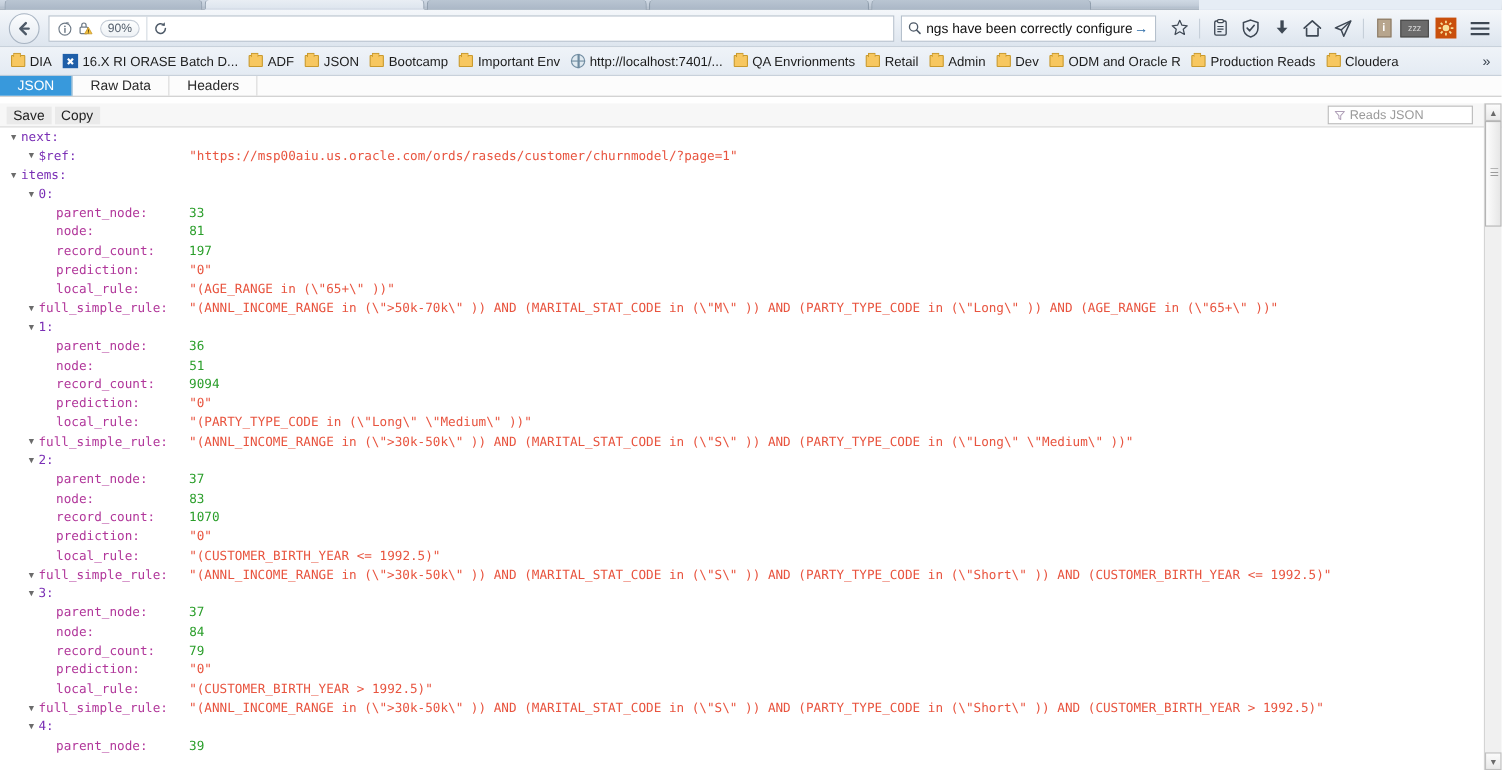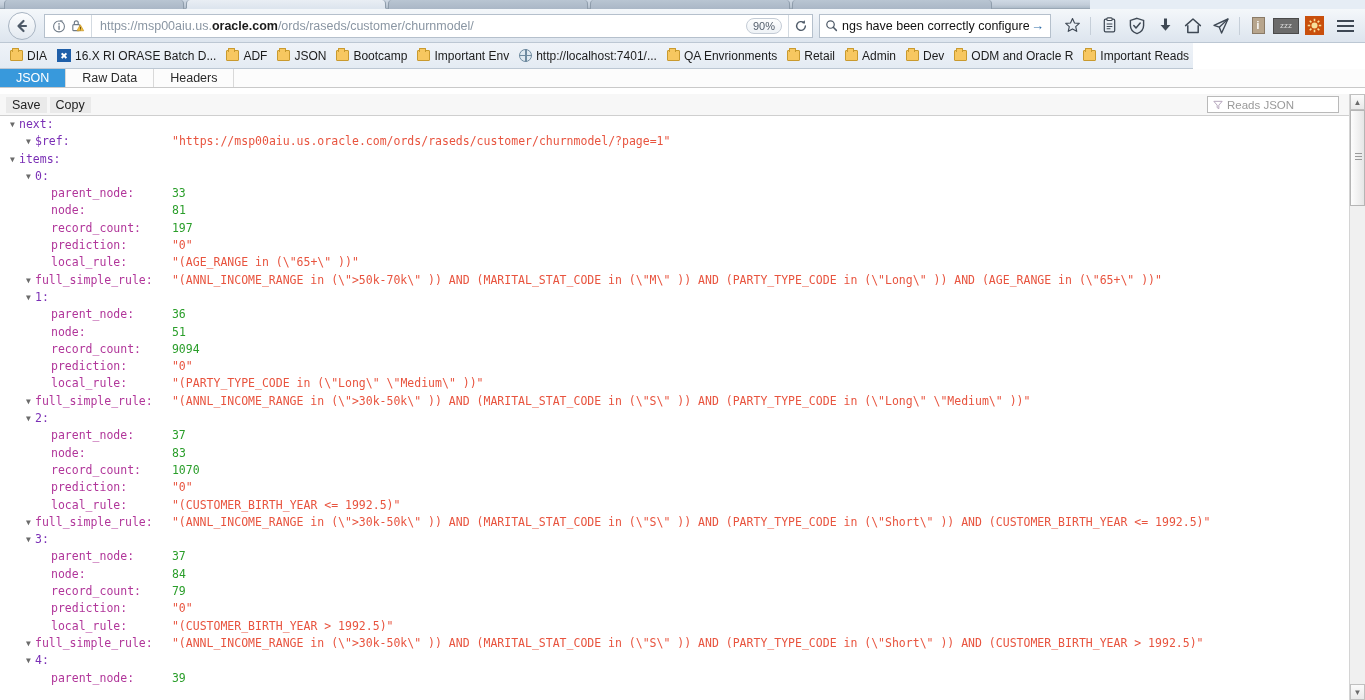--- a/index.html
+++ b/index.html
@@ -97,21 +97,21 @@
   .navicon.box-zzz { width: 36px; height: 16px; background: #6b6b6b; border: 1px solid #4a4a4a;
       color: #d9d9d9; font-size: 8px; letter-spacing:0px;}
   .navicon.box-orange { width: 19px; height: 19px; background: #c94f0c;
       display:flex; align-items:center; justify-content:center; }
   .hamb { width: 28px; height: 26px; display:flex; flex-direction: column;
       align-items:center; justify-content:center; gap: 3px; cursor:pointer; margin-right:6px;}
   .hamb i { display:block; width: 17px; height: 2px; background: #3e4854; }
 
   
   .bookmarks {
-    position: absolute; left: 0; top: 43px; width: 1193px; height: 26px;
+    position: absolute; left: 0; top: 43px; width: 1365px; height: 26px;
     background: linear-gradient(to bottom, #eff3f8, #e4ebf3);
     border-bottom: 1px solid #bcc7d3;
     display: flex; align-items: center; padding-left: 6px;
     overflow: hidden; white-space: nowrap;
   }
   .bm { display: flex; align-items: center; gap: 4px; padding: 2px 6px 2px 4px;
         font-size: 12px; color: #1c1c1c; cursor: pointer; flex: none; }
   .folderico {
     width: 13px; height: 11px; background: #f7c760;
     border: 1px solid #c99a2e; border-radius: 1px; position: relative; flex:none;
@@ -227,21 +227,20 @@
         <path d="M9 2.2 q2 -1.2 3.4 0.4" fill="none" stroke="#6f7b88" stroke-width="1"></path>
       </svg>
       <svg width="15" height="15" viewBox="0 0 16 16">
         <rect x="3" y="7" width="7.4" height="6.4" rx="1" fill="none" stroke="#6f7b88" stroke-width="1.2"></rect>
         <path d="M4.6 7 V5.2 a2.1 2.1 0 0 1 4.2 0 V7" fill="none" stroke="#6f7b88" stroke-width="1.2"></path>
         <path d="M11 7.2 L14.6 13.6 H7.4 Z" fill="#f5c13b" stroke="#c99a2e" stroke-width="0.8"></path>
         <rect x="10.6" y="9.4" width="0.9" height="2.3" fill="#4a3b10"></rect>
         <rect x="10.6" y="12.2" width="0.9" height="0.9" fill="#4a3b10"></rect>
       </svg>
     </div>
-    <div class="urltext"><span class="sc">https://msp00aiu.us.</span><b>oracle.com</b><span class="sc">/ords/raseds/customer/churnmodel/</span></div>
     <div class="zoombadge">90%</div>
     <div class="reloadbtn">
       <svg width="14" height="14" viewBox="0 0 16 16">
         <path d="M13 8 a5 5 0 1 1 -1.6 -3.7" fill="none" stroke="#4e5a68" stroke-width="1.6" stroke-linecap="round"></path>
         <path d="M12.4 1.3 L12.4 5 L8.7 4.7 Z" fill="#4e5a68"></path>
       </svg>
     </div>
   </div>
 
   <div class="searchbar">
@@ -363,21 +362,21 @@
     <div class="bm">
       <span class="folderico"></span>
       <span>Dev</span>
     </div>
     <div class="bm">
       <span class="folderico"></span>
       <span>ODM and Oracle R</span>
     </div>
     <div class="bm">
       <span class="folderico"></span>
-      <span>Important Reads</span>
+      <span>Production Reads</span>
     </div>
     <div class="bm">
       <span class="folderico"></span>
       <span>Cloudera</span>
     </div>
     <div class="bm-chevron">»</div>
 </div>
 
 <div class="jsontabs" id="json-tabs">
     <div class="jtab active">

